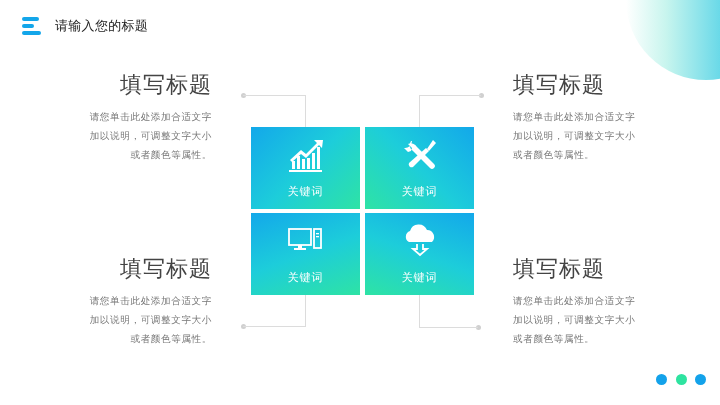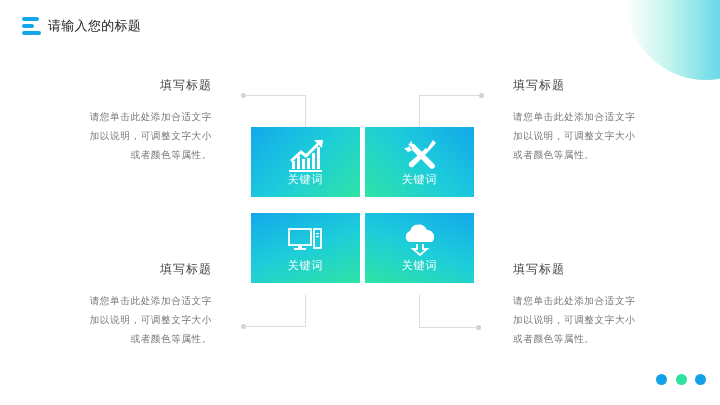--- a/index.html
+++ b/index.html
@@ -5,36 +5,36 @@
     * { margin: 0; padding: 0; box-sizing: border-box; }
     html, body { width: 720px; height: 405px; overflow: hidden; background: #ffffff; }
     body { position: relative; font-family: "DejaVu Sans", "Liberation Sans", sans-serif; }
 
     .logo-icon { position: absolute; left: 22px; top: 16px; width: 20px; height: 20px; }
     .logo-icon span { position: absolute; left: 0; height: 3.5px; border-radius: 2px; background: #13a6ea; }
     .logo-icon .b1 { top: 1px; width: 17px; }
     .logo-icon .b2 { top: 8px; width: 12px; }
     .logo-icon .b3 { top: 15px; width: 19px; }
 
-    .page-title { position: absolute; left: 48px; top: 17px; font-size: 13px; color: #222; letter-spacing: 0.3px; font-weight: 500; }
+    .page-title { position: absolute; left: 55px; top: 17px; font-size: 13px; color: #222; letter-spacing: 0.3px; font-weight: 500; }
 
     .corner-circle { position: absolute; left: 626px; top: -80px; width: 160px; height: 160px; border-radius: 50%;
       background: linear-gradient(90deg, #ffffff 0%, #c8f5ee 25%, #66d8e8 60%, #12aef0 100%); }
 
     .text-block { position: absolute; width: 160px; }
-    .text-block .heading { font-size: 12px; color: #444; letter-spacing: 1px; line-height: 22px; }
+    .text-block .heading { font-size: 22px; color: #444; letter-spacing: 1px; line-height: 22px; }
     .text-block .desc { margin-top: 11px; font-size: 9.6px; color: #777; line-height: 19px; letter-spacing: 0.6px; }
     .text-block.left { text-align: right; }
     .text-block.right { text-align: left; }
     .tb-tl { left: 52px; top: 74px; }
     .tb-tr { left: 513px; top: 74px; }
     .tb-bl { left: 52px; top: 258px; }
     .tb-br { left: 513px; top: 258px; }
 
-    .tile { position: absolute; width: 109px; height: 70px; overflow: hidden; }
+    .tile { position: absolute; width: 109px; height: 82px; overflow: hidden; }
     .tile .icon { position: absolute; left: 50%; top: 10px; transform: translateX(-50%); width: 40px; height: 36px; }
     .tile .label { position: absolute; left: 0; width: 100%; bottom: 10px; text-align: center; color: #ffffff; font-size: 11px; letter-spacing: 0.8px; }
     .t1 { left: 251px; top: 127px; background: linear-gradient(135deg, #13a8ea 0%, #1dcdda 50%, #2ee3a5 100%); }
     .t2 { left: 365px; top: 127px; background: linear-gradient(225deg, #13a8ea 0%, #1dcdda 50%, #2ee3a5 100%); }
     .t3 { left: 251px; top: 213px; background: linear-gradient(160deg, #13a8ea 0%, #1dcdda 50%, #2ee3a5 100%); }
     .t4 { left: 365px; top: 213px; background: linear-gradient(200deg, #13a8ea 0%, #1dcdda 50%, #2ee3a5 100%); }
 
     .line { position: absolute; background: #dcdcdc; }
     .dot { position: absolute; width: 5px; height: 5px; border-radius: 50%; background: #d0d0d0; }
 

